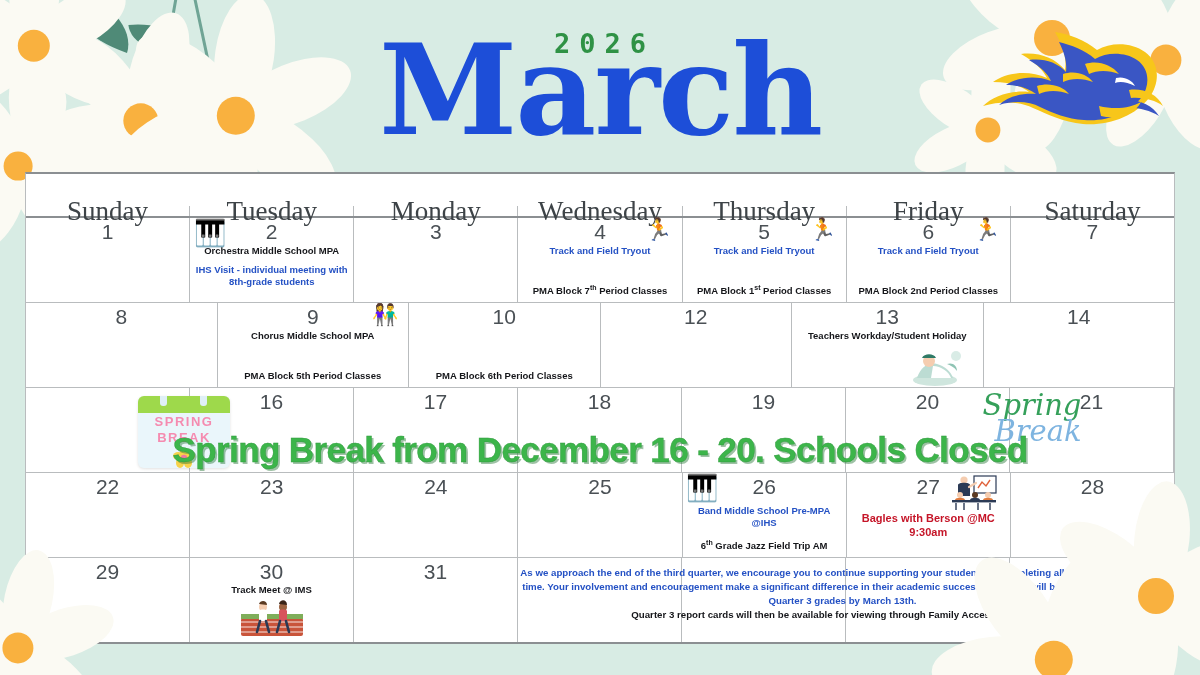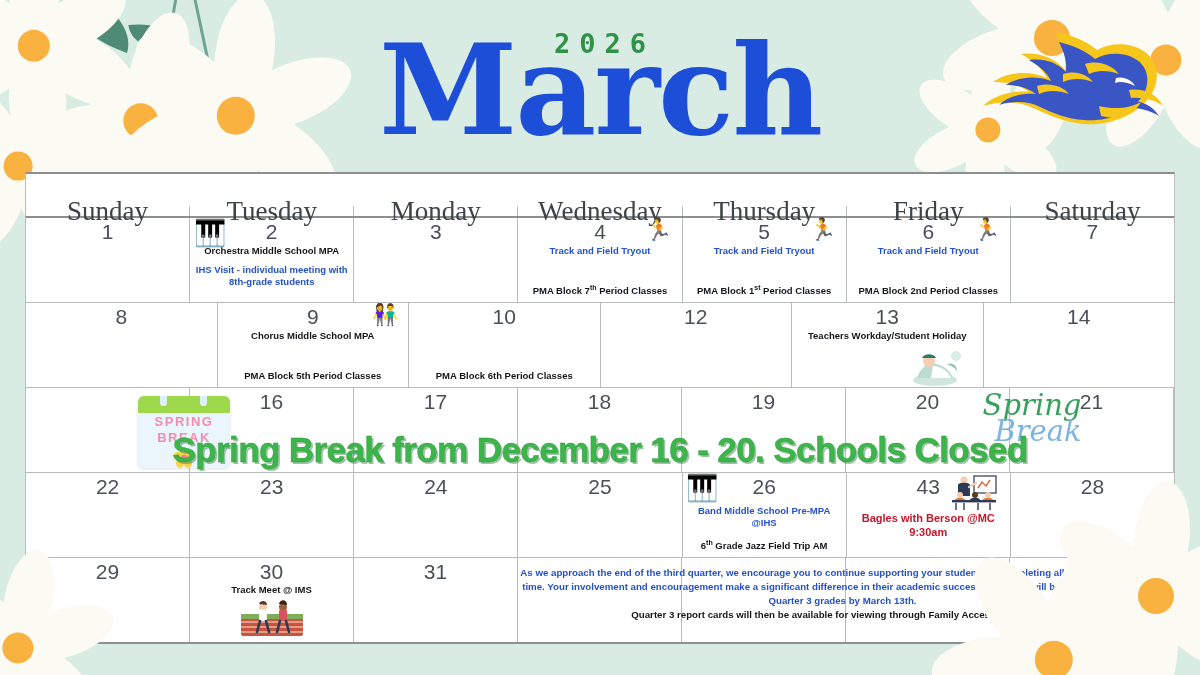--- a/index.html
+++ b/index.html
@@ -468,21 +468,21 @@
           <rect x="4" y="26" width="44" height="2.4" fill="#2b3a55"></rect>
           <circle cx="12" cy="21" r="3" fill="#f5cdb0"></circle>
           <path d="M7 26 C7 23 17 23 17 26 Z" fill="#e07b3e"></path>
           <circle cx="27" cy="21" r="3" fill="#5b3a22"></circle>
           <path d="M22 26 C22 23 32 23 32 26 Z" fill="#2b3a55"></path>
           <circle cx="40" cy="21" r="3" fill="#f5cdb0"></circle>
           <path d="M35 26 C35 23 45 23 45 26 Z" fill="#e07b3e"></path>
           <path d="M8 29 L8 36 M16 29 L16 36 M30 29 L30 36 M42 29 L42 36" stroke="#2b3a55" stroke-width="1.4"></path>
         </svg>
       </div>
-      <div class="daynum">43</div>
+      <div class="daynum">27</div>
       <div class="ev red" style="margin-top:14px;font-size:11px;">Bagles with Berson @MC 9:30am</div>
     </div>
     <div class="cell">
       <div class="daynum">28</div>
     </div>
   </div>
 
   <div class="week">
     <div class="cell">
       <div class="daynum">29</div>

